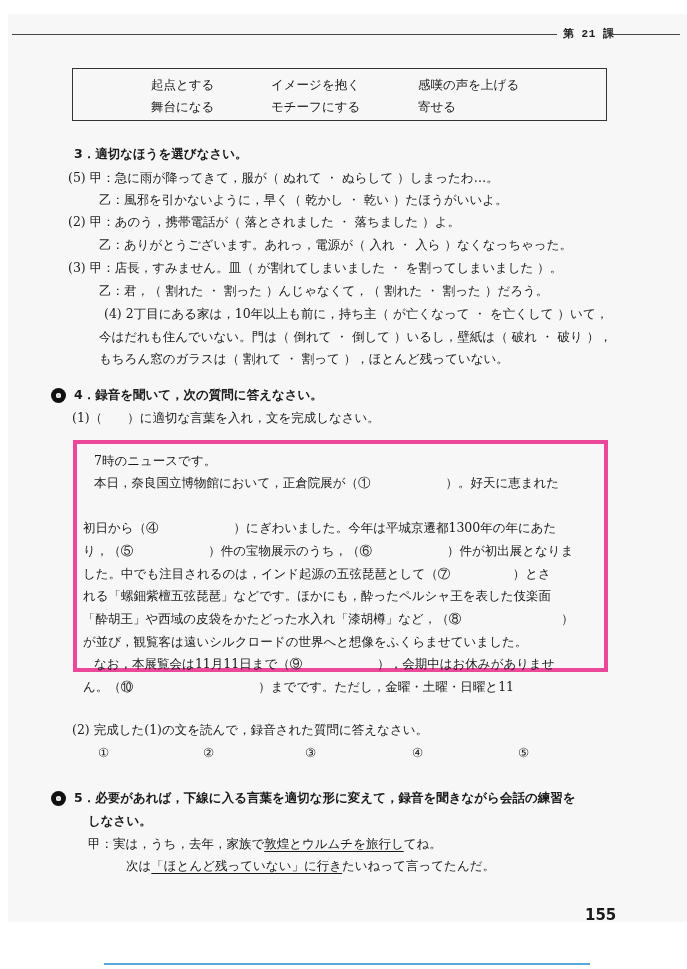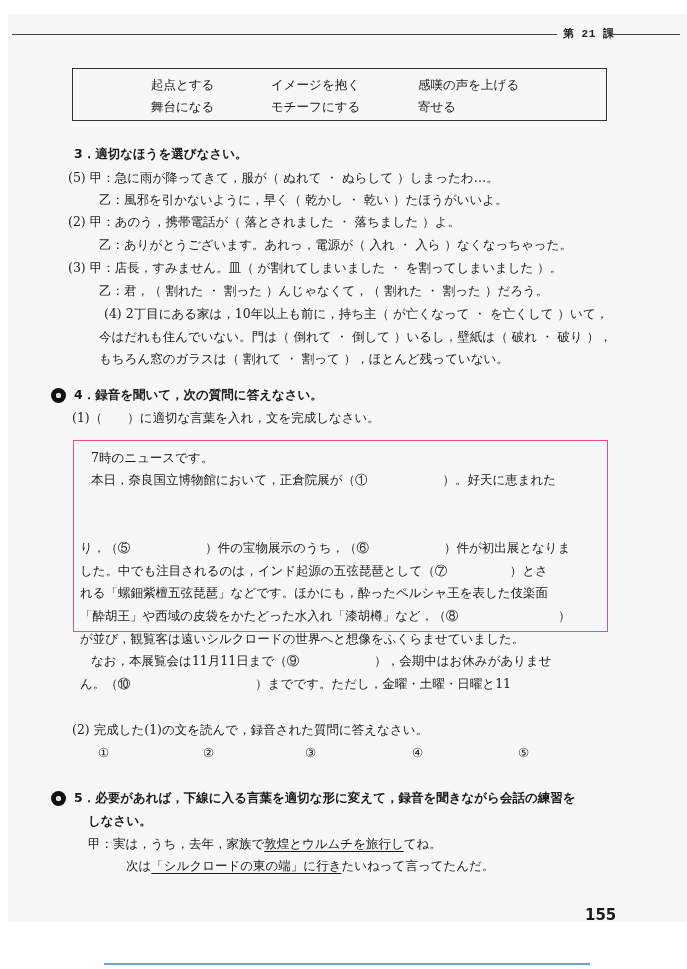--- a/index.html
+++ b/index.html
@@ -23,22 +23,22 @@
   .line { position: absolute; font-size: 12.5px; white-space: nowrap; line-height: 1; }
   .bold { font-family: "DejaVu Sans", sans-serif; font-weight: bold; }
   .cd-icon {
     position: absolute; width: 15px; height: 15px; border-radius: 50%; background: #111;
   }
   .cd-icon::after {
     content: ""; position: absolute; left: 5px; top: 5px; width: 5px; height: 5px;
     border-radius: 50%; background: #bbb; box-shadow: inset 0 0 0 1.5px #f0f0f0;
   }
   .reading-box {
-    position: absolute; left: 73px; top: 440px; width: 535px; height: 192px;
-    border: 1px solid #ec4899;
+    position: absolute; left: 73px; top: 440px; width: 535px; height: 232px;
+    border: 4px solid #ec4899;
   }
   .ul { text-decoration: underline; text-underline-offset: 3px; }
   .pg-num { position: absolute; left: 585px; top: 906px; font-family: "DejaVu Sans", sans-serif; font-weight: bold; font-size: 15px; }
   .blue-line { position: absolute; left: 104px; top: 963px; width: 486px; height: 2px; background: #5aa7d8; }
 </style>
 </head>
 <body>
 
 <div class="page"></div>
 
@@ -66,20 +66,21 @@
 <div class="line" style="left:99px; top:331px;">今はだれも住んでいない。門は（ 倒れて ・ 倒して ）いるし，壁紙は（ 破れ ・ 破り ），</div>
 <div class="line" style="left:99px; top:353px;">もちろん窓のガラスは（ 割れて ・ 割って ），ほとんど残っていない。</div>
 
 <div class="cd-icon" style="left:51px; top:388px;"></div>
 <div class="line bold" style="left:74px; top:389px;">4．録音を聞いて，次の質問に答えなさい。</div>
 <div class="line" style="left:72px; top:412px;">(1)（　　）に適切な言葉を入れ，文を完成しなさい。</div>
 
 <div class="reading-box">
   <div class="line" style="left:17px; top:11px;">7時のニュースです。</div>
   <div class="line" style="left:17px; top:33px;">本日，奈良国立博物館において，正倉院展が（①　　　　　　）。好天に恵まれた</div>
+  <div class="line" style="left:6px; top:78px;">初日から（④　　　　　　）にぎわいました。今年は平城京遷都1300年の年にあた</div>
   <div class="line" style="left:6px; top:101px;">り，（⑤　　　　　　）件の宝物展示のうち，（⑥　　　　　　）件が初出展となりま</div>
   <div class="line" style="left:6px; top:124px;">した。中でも注目されるのは，インド起源の五弦琵琶として（⑦　　　　　）とさ</div>
   <div class="line" style="left:6px; top:146px;">れる「螺鈿紫檀五弦琵琶」などです。ほかにも，酔ったペルシャ王を表した伎楽面</div>
   <div class="line" style="left:6px; top:169px;">「酔胡王」や西域の皮袋をかたどった水入れ「漆胡樽」など，（⑧　　　　　　　　）</div>
   <div class="line" style="left:6px; top:192px;text-align:right;">が並び，観覧客は遠いシルクロードの世界へと想像をふくらませていました。</div>
   <div class="line" style="left:17px; top:214px;">なお，本展覧会は11月11日まで（⑨　　　　　　），会期中はお休みがありませ</div>
   <div class="line" style="left:6px; top:237px;">ん。（⑩　　　　　　　　　　）までです。ただし，金曜・土曜・日曜と11</div>
 </div>
 
 <div class="line" style="left:72px; top:724px;">(2) 完成した(1)の文を読んで，録音された質問に答えなさい。</div>
@@ -89,17 +90,17 @@
 <div class="line" style="left:412px; top:747px;">④</div>
 <div class="line" style="left:518px; top:747px;">⑤</div>
 
 <div class="cd-icon" style="left:51px; top:791px;"></div>
 <div class="line bold" style="left:74px; top:792px;">5．必要があれば，下線に入る言葉を適切な形に変えて，録音を聞きながら会話の練習を</div>
 <div class="line bold" style="left:88px; top:815px;">しなさい。</div>
 <div class="line" style="left:88px; top:838px;">
   <span>甲：</span><span>実は，うち，去年，家族で</span><span class="ul">敦煌とウルムチを旅行し</span><span>てね。</span>
 </div>
 <div class="line" style="left:126px; top:860px;">
-  <span>次は</span><span class="ul">「シルクロードの東の端」に行き</span><span>たいねって言ってたんだ。</span>
+  <span>次は</span><span class="ul">「ほとんど残っていない」に行き</span><span>たいねって言ってたんだ。</span>
 </div>
 
 <div class="pg-num">155</div>
 <div class="blue-line"></div>
 
 </body></html>

